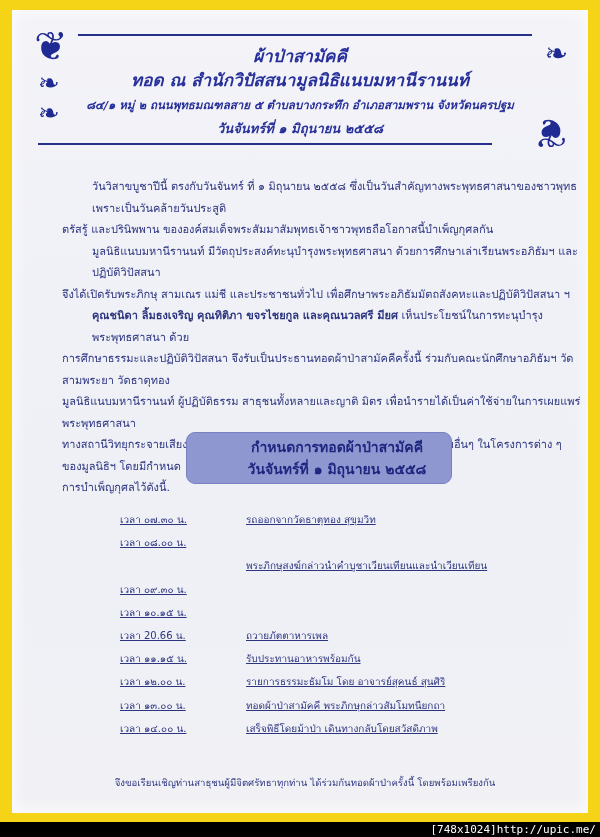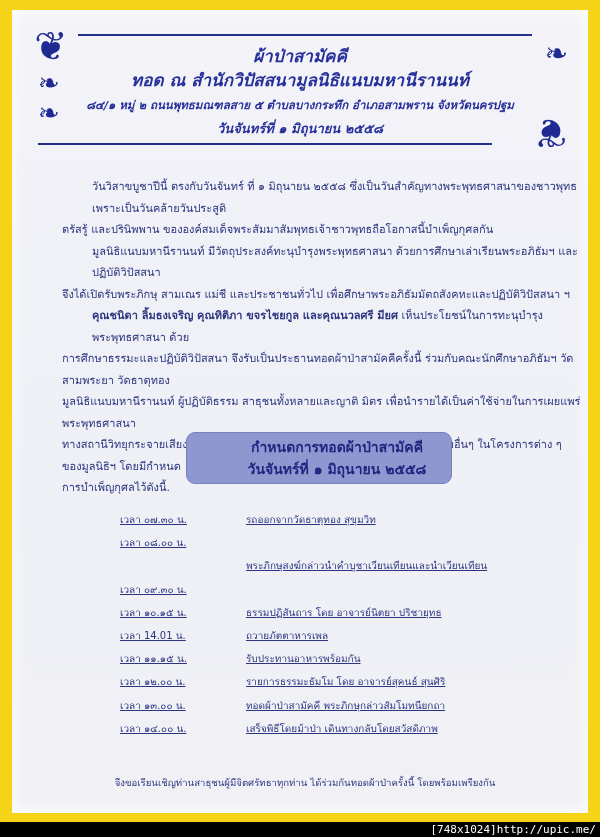--- a/index.html
+++ b/index.html
@@ -84,24 +84,23 @@
     </div>
   <div class="row">
       <span class="t"></span>
       <span class="d">พระภิกษุสงฆ์กล่าวนำคำบูชาเวียนเทียนและนำเวียนเทียน</span>
     </div>
   <div class="row">
       <span class="t">เวลา ๐๙.๓๐ น.</span>
     </div>
   <div class="row">
       <span class="t">เวลา ๑๐.๑๕ น.</span>
-      <span class="d">ธรรมปฏิสันถาร โดย อาจารย์นิตยา ปริชายุทธ</span>
     </div>
   <div class="row">
-      <span class="t">เวลา 14.01 น.</span>
+      <span class="t">เวลา 20.66 น.</span>
       <span class="d">ถวายภัตตาหารเพล</span>
     </div>
   <div class="row">
       <span class="t">เวลา ๑๑.๑๕ น.</span>
       <span class="d">รับประทานอาหารพร้อมกัน</span>
     </div>
   <div class="row">
       <span class="t">เวลา ๑๒.๐๐ น.</span>
       <span class="d">รายการธรรมะธัมโม โดย อาจารย์สุคนธ์ สุนศิริ</span>
     </div>

